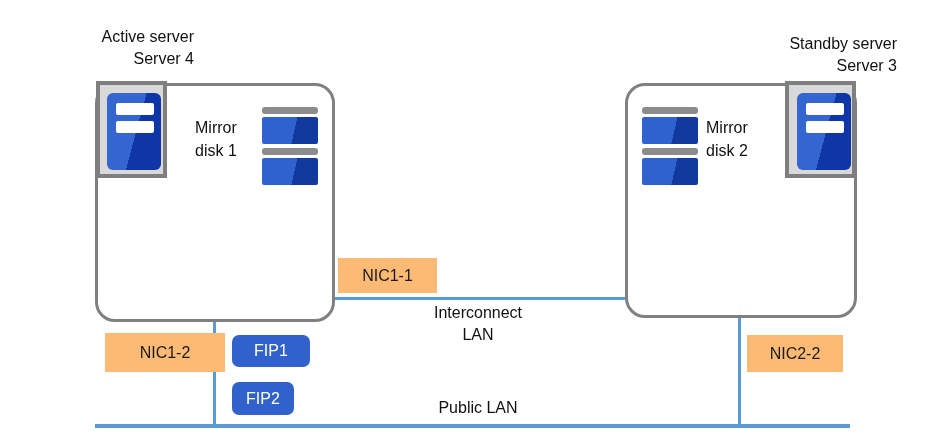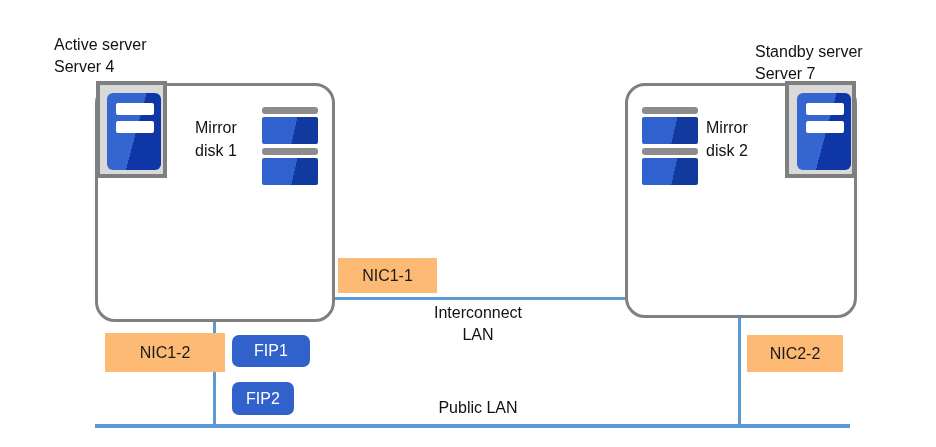--- a/index.html
+++ b/index.html
@@ -2,21 +2,21 @@
 <html><head>
 <meta charset="utf-8">
 <style>
   html,body{margin:0;padding:0;background:#ffffff;}
   .canvas{
     position:relative;width:936px;height:447px;background:#ffffff;overflow:hidden;
     font-family:"Liberation Sans", sans-serif;color:#1a1a1a;
   }
   .abs{position:absolute;}
   .title{
-    font-size:16px;line-height:22px;text-align:left;color:#111;margin-top:8px;
+    font-size:16px;line-height:22px;text-align:right;color:#111;
   }
   .server-box{
     border:3px solid #808080;border-radius:20px;background:#ffffff;box-sizing:border-box;
   }
   .icon-frame{
     background:#d9d9d9;border:4px solid #7f7f7f;box-sizing:border-box;z-index:3;
   }
   .tower{
     position:absolute;border-radius:6px;
     background:linear-gradient(105deg,#3566cf 53%,#0e36a6 53%);
@@ -48,21 +48,21 @@
 <body>
 
 <div class="canvas">
 
   <div class="abs title" style="left:54px;top:26px;width:140px;">
     <div>Active server</div>
     <div>Server 4</div>
   </div>
   <div class="abs title" style="left:755px;top:33px;width:142px;">
     <div>Standby server</div>
-    <div>Server 7</div>
+    <div>Server 3</div>
   </div>
 
   <div class="abs line" style="left:335px;top:297px;width:290px;height:3px;"></div>
   <div class="abs line" style="left:213px;top:322px;width:3px;height:104px;"></div>
   <div class="abs line" style="left:738px;top:318px;width:3px;height:108px;"></div>
   <div class="abs line" style="left:95px;top:424px;width:755px;height:4px;"></div>
 
   <div class="abs server-box" style="left:95px;top:83px;width:240px;height:239px;"></div>
 
   <div class="abs server-box" style="left:625px;top:83px;width:232px;height:235px;"></div>

